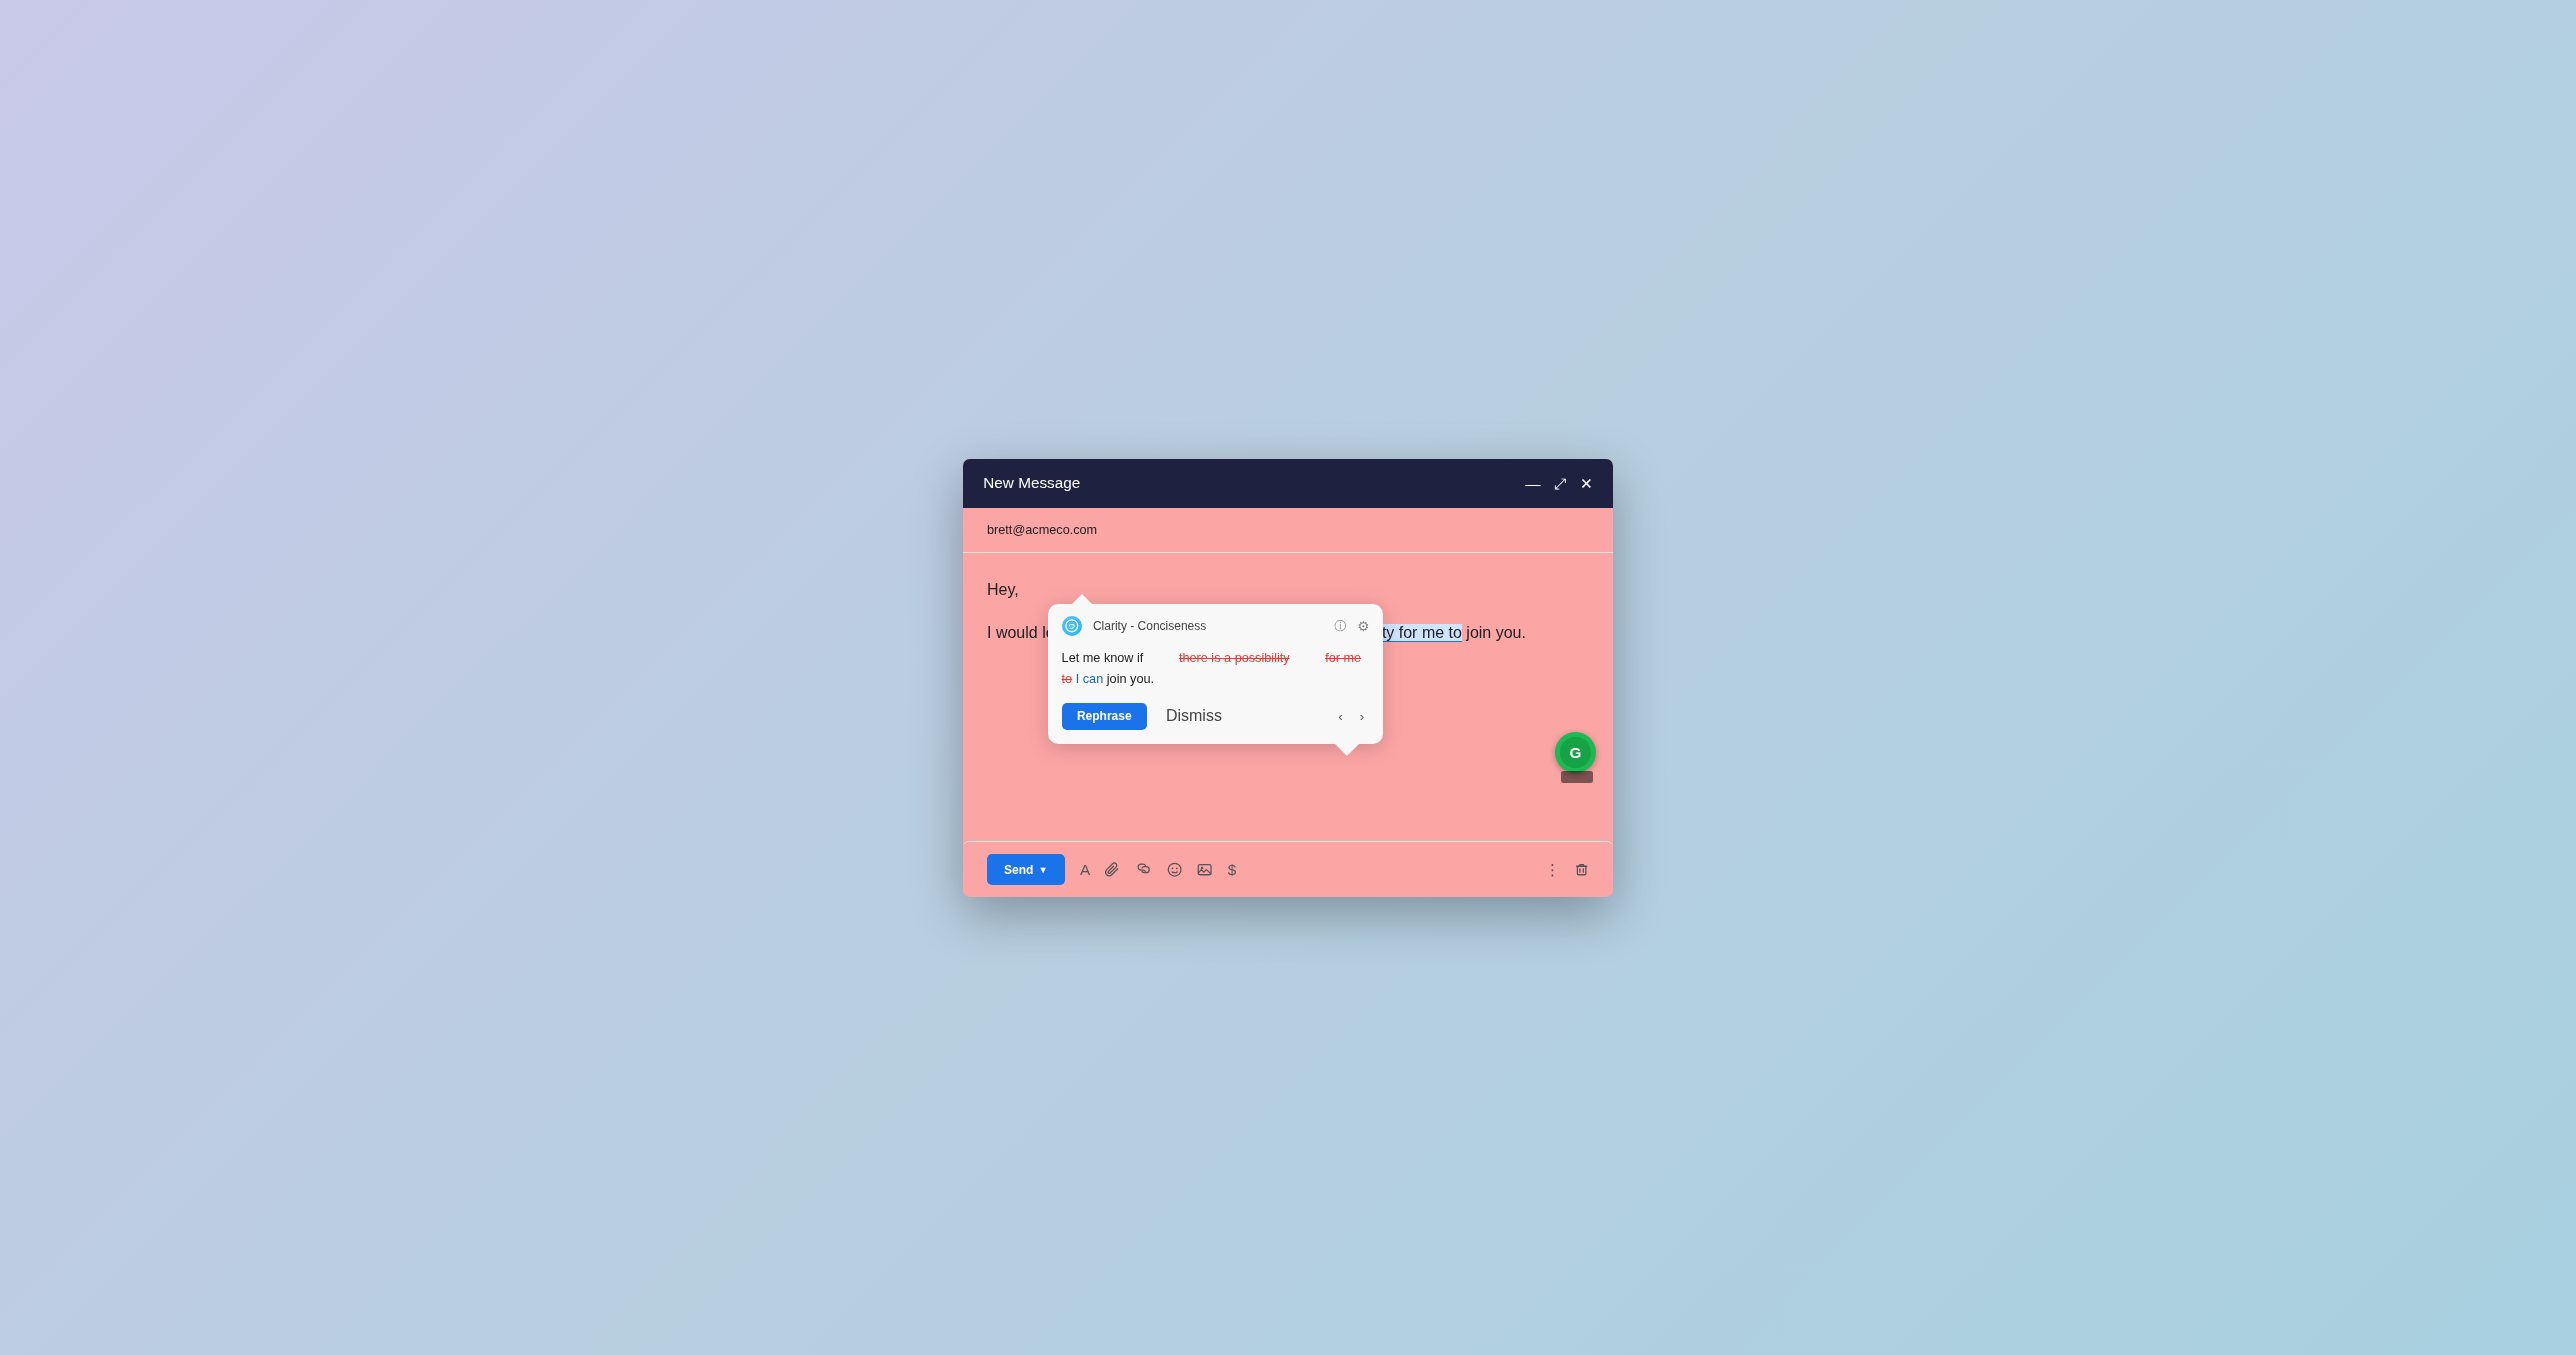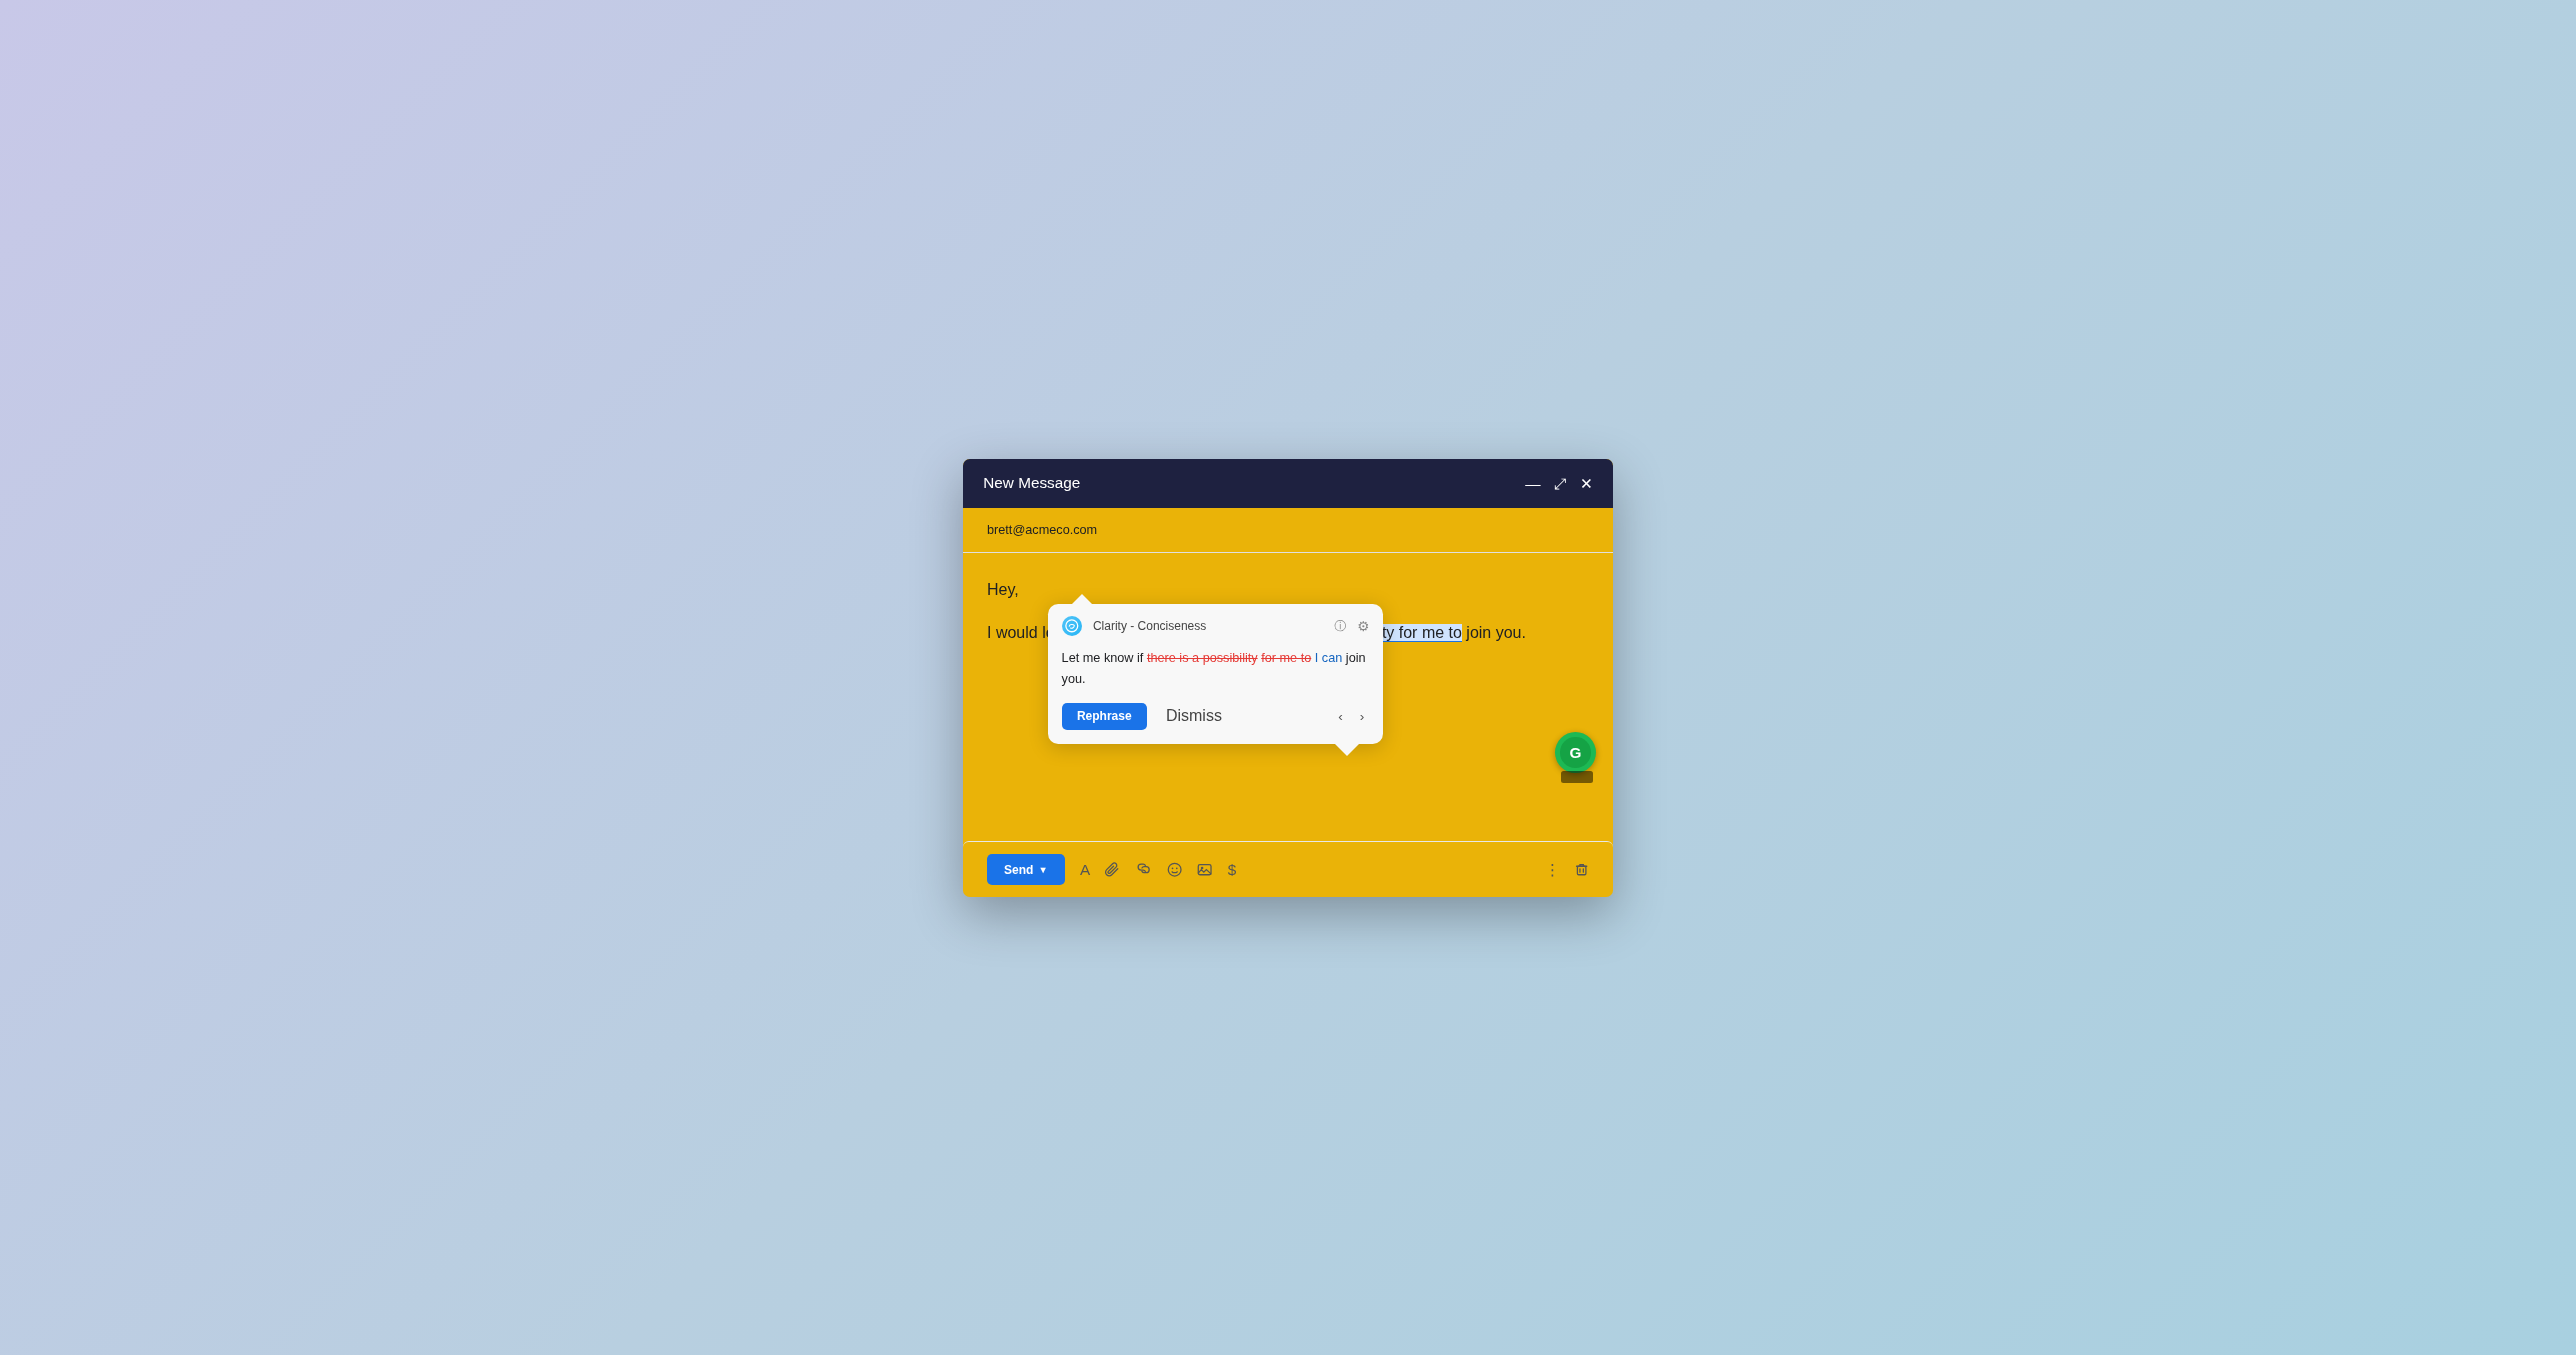--- a/index.html
+++ b/index.html
@@ -9,21 +9,21 @@
       height: 1356px;
       background: linear-gradient(135deg, #c8c8e8 0%, #b8cfe0 50%, #a8d0e0 100%);
       display: flex;
       align-items: center;
       justify-content: center;
       font-family: 'Arial', sans-serif;
     }
 
     .email-window {
       width: 650px;
-      background: #eab308;
+      background: #fca5a5;
       border-radius: 6.8px;
       box-shadow: 0 17px 51px rgba(0,0,0,0.3);
       overflow: visible;
       position: relative;
     }
 
     .title-bar {
       background: #1e2140;
       color: #ffffff;
       padding: 15.3px 20.3px;
@@ -156,20 +156,21 @@
     .popup-content {
       padding: 3.4px 13.6px 13.6px 13.6px;
       font-size: 12.7px;
       line-height: 1.6;
       color: #202124;
     }
 
     .strikethrough-text {
       text-decoration: line-through;
       color: #e53935;
+      margin-left: 32px;
     }
 
     .new-text {
       color: #1565c0;
       font-weight: 500;
     }
 
     .popup-actions {
       display: flex;
       align-items: center;

